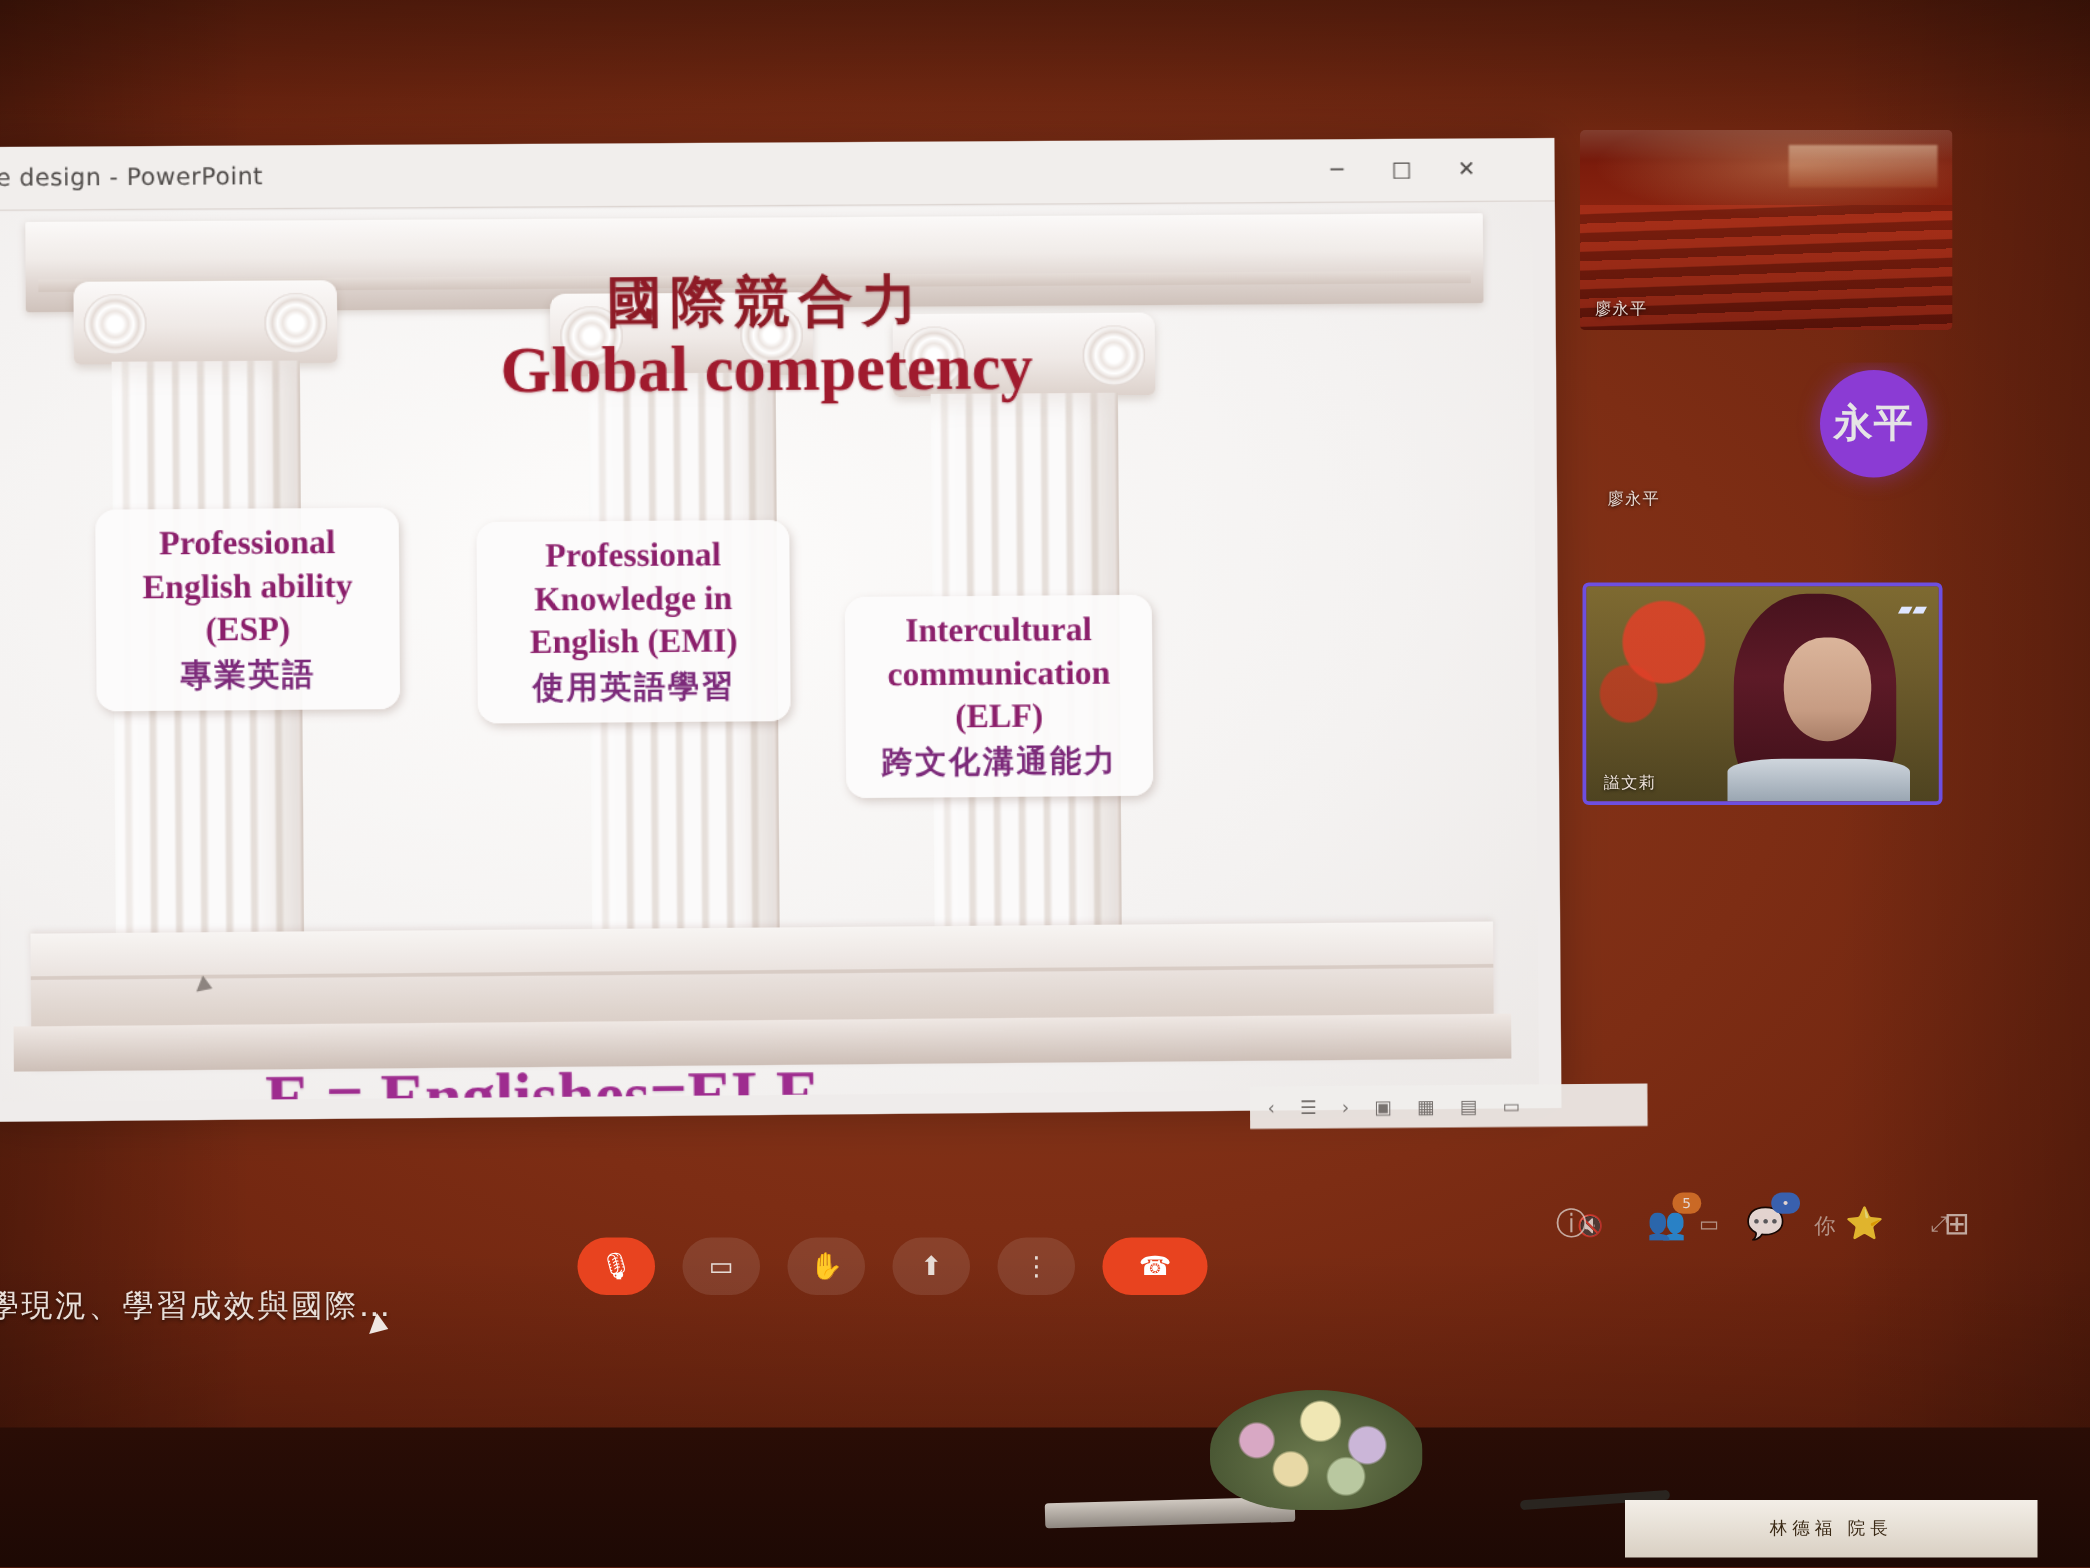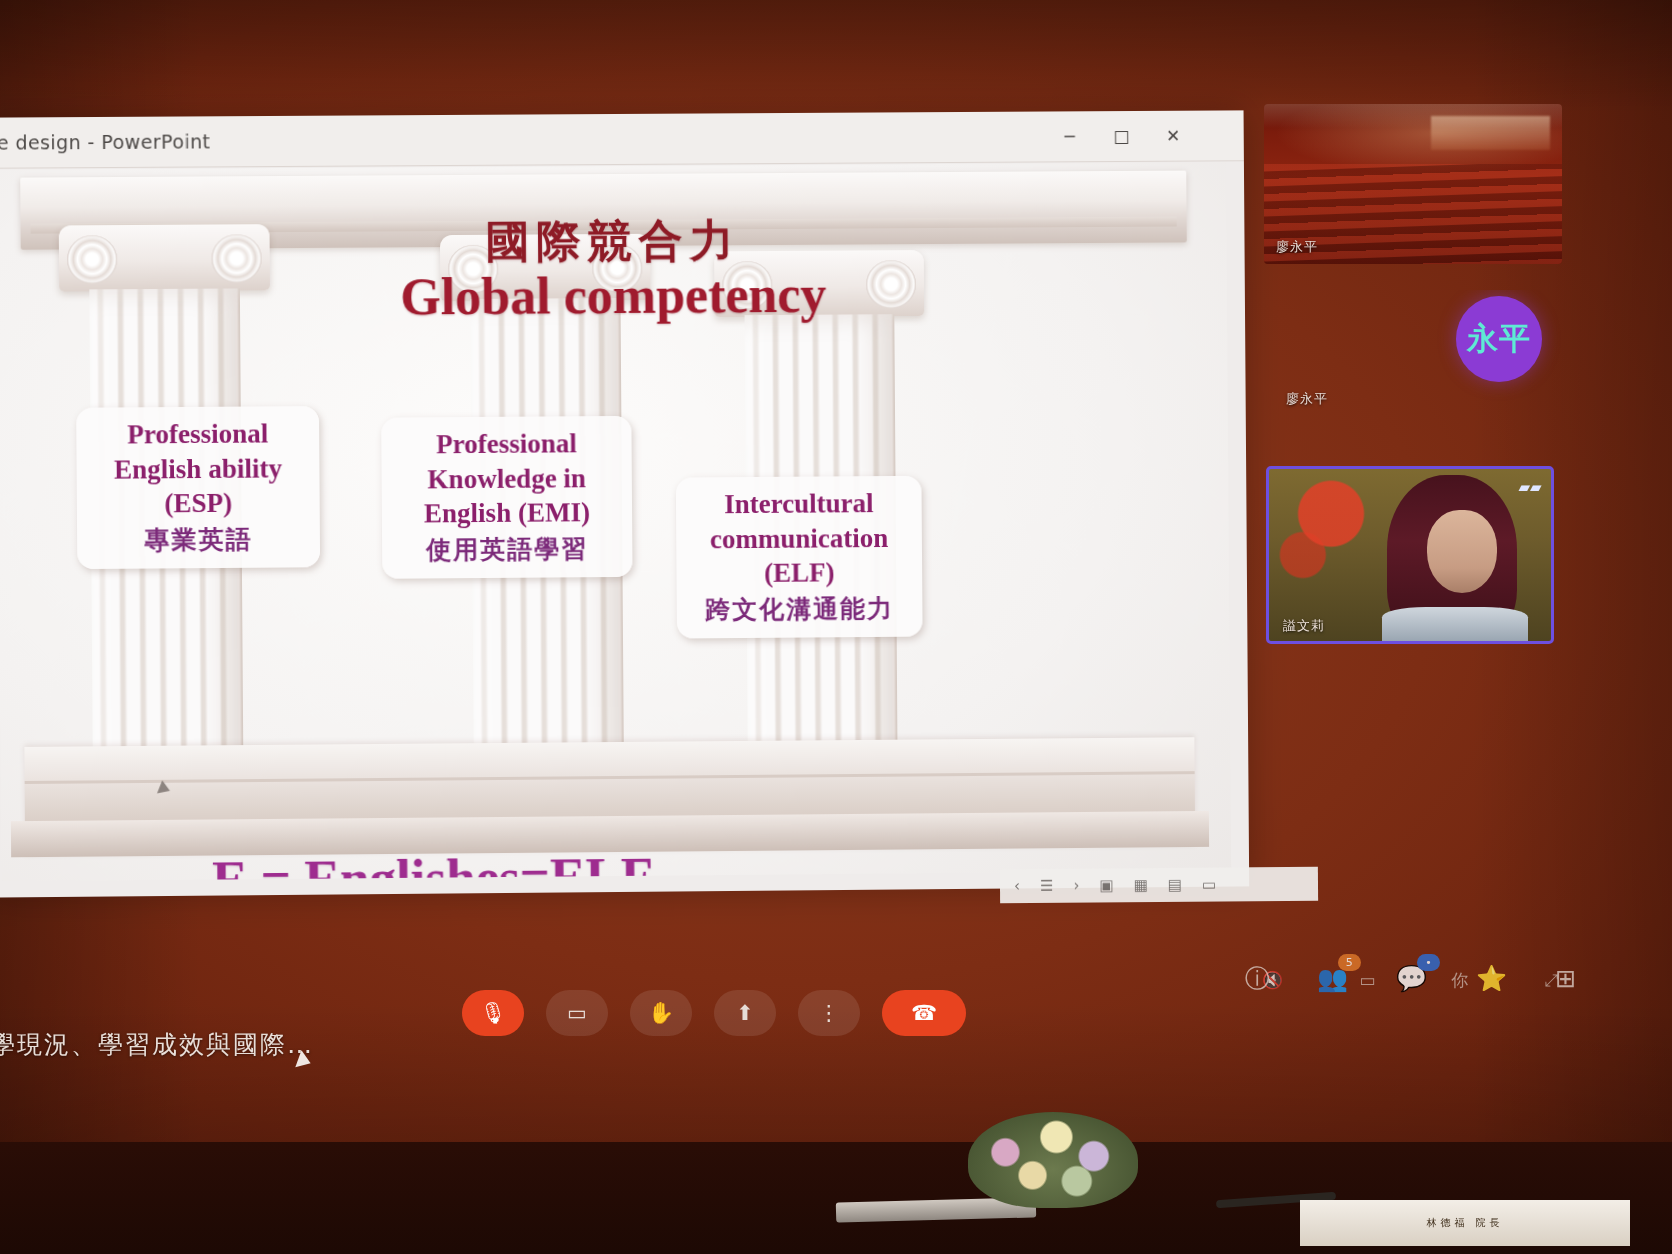--- a/index.html
+++ b/index.html
@@ -217,21 +217,21 @@
   #tile-hall .band{
     position:absolute;left:0;right:0;top:0;height:24px;
     background:linear-gradient(180deg,rgba(255,220,180,.22),rgba(0,0,0,0));
   }
 
   
   #tile-avatar{height:150px;top:8px;background:transparent;}
   #tile-avatar .circle{
     position:absolute;right:20px;top:6px;width:86px;height:86px;border-radius:50%;
     background:#8b3bd4;
-    color:#5eead4;font-size:31px;font-weight:700;
+    color:#e5e5e5;font-size:31px;font-weight:700;
     display:flex;align-items:center;justify-content:center;
     font-family:"DejaVu Sans",sans-serif;letter-spacing:1px;
     box-shadow:0 0 18px rgba(140,60,210,.45);
   }
   #tile-avatar .name{left:22px;bottom:32px;}
 
   
   #tile-speaker{
     height:172px;top:8px;margin-left:22px;width:282px;
     border:3px solid #6d4fe0;border-radius:5px;
@@ -333,21 +333,21 @@
       radial-gradient(circle at 74% 46%, #cbb6d8 0 14px, rgba(0,0,0,0) 16px),
       radial-gradient(circle at 38% 66%, #e8d9a6 0 13px, rgba(0,0,0,0) 15px),
       radial-gradient(circle at 64% 72%, #b9c8a0 0 14px, rgba(0,0,0,0) 16px),
       radial-gradient(ellipse at 50% 60%, #6c7a4e 0%, #3d4a2a 100%);
     filter:blur(.4px);
   }
   #nameplate{
     position:absolute;right:42px;bottom:8px;width:330px;height:46px;
     background:linear-gradient(180deg,#f3eee7,#d9d0c3);
     display:flex;align-items:center;justify-content:center;
-    color:#3b2a16;font-size:10px;letter-spacing:4px;
+    color:#3b2a16;font-size:14px;letter-spacing:4px;
     font-family:"DejaVu Sans",sans-serif;
   }
   #laptop{
     position:absolute;left:836px;bottom:34px;width:200px;height:20px;
     background:linear-gradient(180deg,#cfc8c0,#8e8780);
     border-radius:3px;transform:rotate(-1.5deg);
   }
   #mic-stand{
     position:absolute;left:1216px;bottom:50px;width:120px;height:8px;
     background:#2a2520;border-radius:4px;transform:rotate(-4deg);

